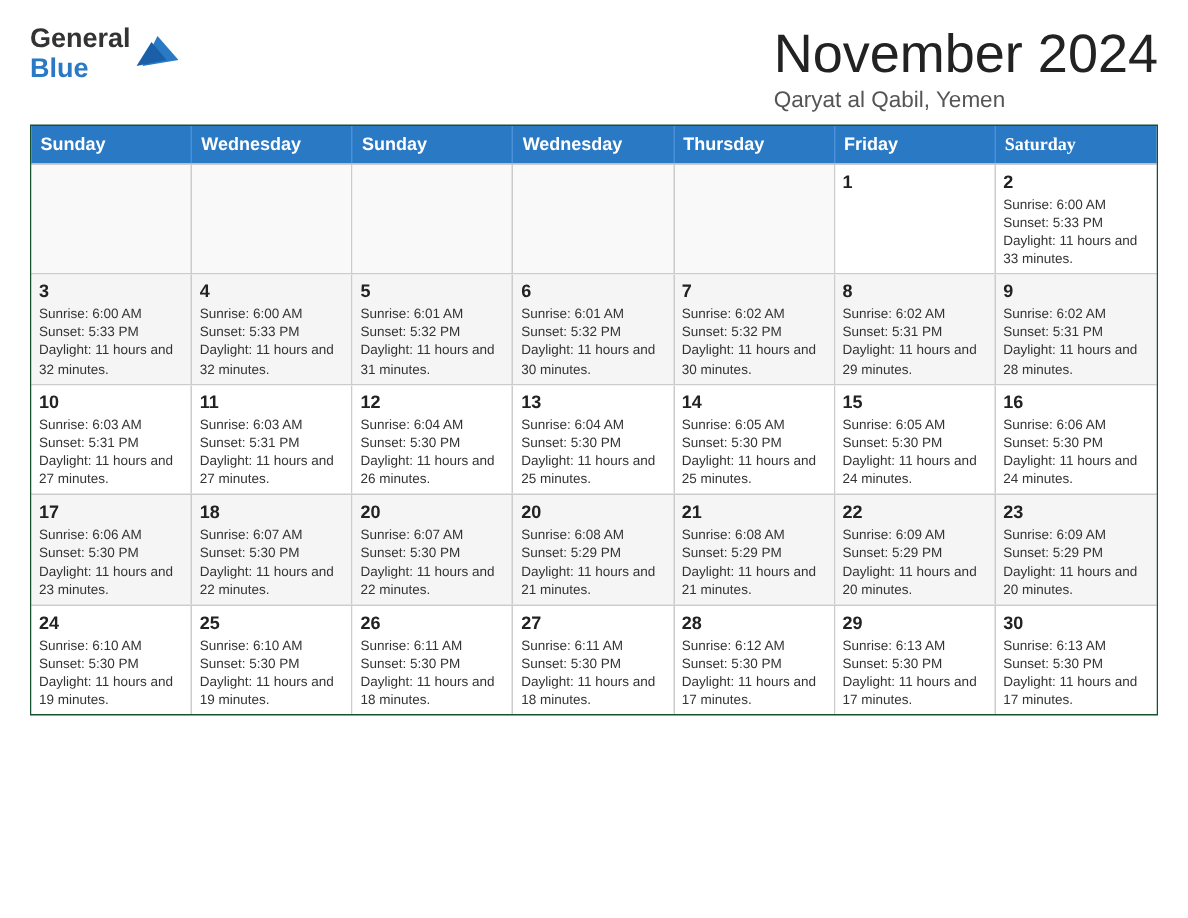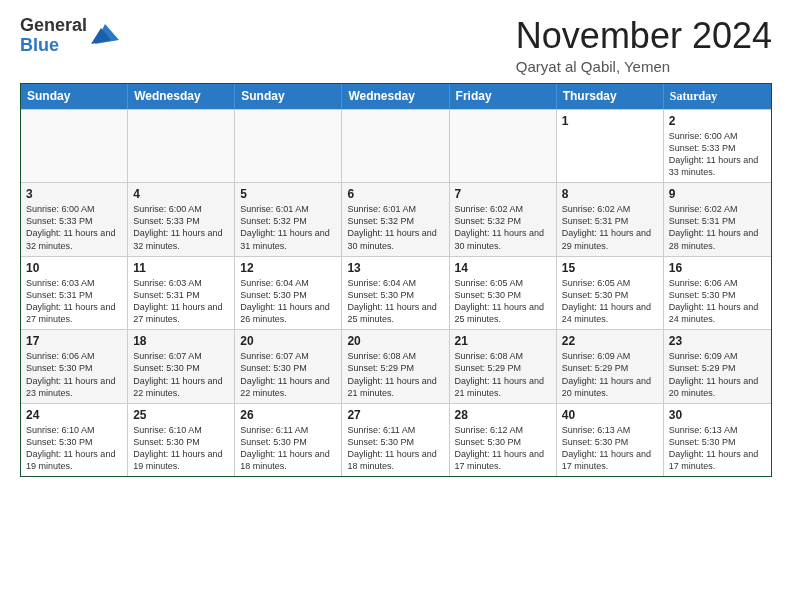--- a/index.html
+++ b/index.html
@@ -138,22 +138,22 @@
       <div class="location">Qaryat al Qabil, Yemen</div>
     </div>
   </div>
 
   <div class="calendar">
     <div class="cal-header-row">
     <div class="cal-header-cell">Sunday</div>
         <div class="cal-header-cell">Wednesday</div>
         <div class="cal-header-cell">Sunday</div>
         <div class="cal-header-cell">Wednesday</div>
+        <div class="cal-header-cell">Thursday</div>
         <div class="cal-header-cell">Friday</div>
-        <div class="cal-header-cell">Thursday</div>
         <div class="cal-header-cell">Saturday</div>
       </div>
     <div class="cal-body">
     <div class="cal-week">
           <div class="cal-cell empty"></div>
           <div class="cal-cell empty"></div>
           <div class="cal-cell empty"></div>
           <div class="cal-cell empty"></div>
           <div class="cal-cell empty"></div>
           <div class="cal-cell">
@@ -323,21 +323,21 @@
 Sunset: 5:30 PM
 Daylight: 11 hours and 18 minutes.</div>
           </div>
           <div class="cal-cell">
             <div class="day-number">28</div>
             <div class="day-info" style="white-space: pre-line;">Sunrise: 6:12 AM
 Sunset: 5:30 PM
 Daylight: 11 hours and 17 minutes.</div>
           </div>
           <div class="cal-cell">
-            <div class="day-number">40</div>
+            <div class="day-number">29</div>
             <div class="day-info" style="white-space: pre-line;">Sunrise: 6:13 AM
 Sunset: 5:30 PM
 Daylight: 11 hours and 17 minutes.</div>
           </div>
           <div class="cal-cell">
             <div class="day-number">30</div>
             <div class="day-info" style="white-space: pre-line;">Sunrise: 6:13 AM
 Sunset: 5:30 PM
 Daylight: 11 hours and 17 minutes.</div>
           </div>

